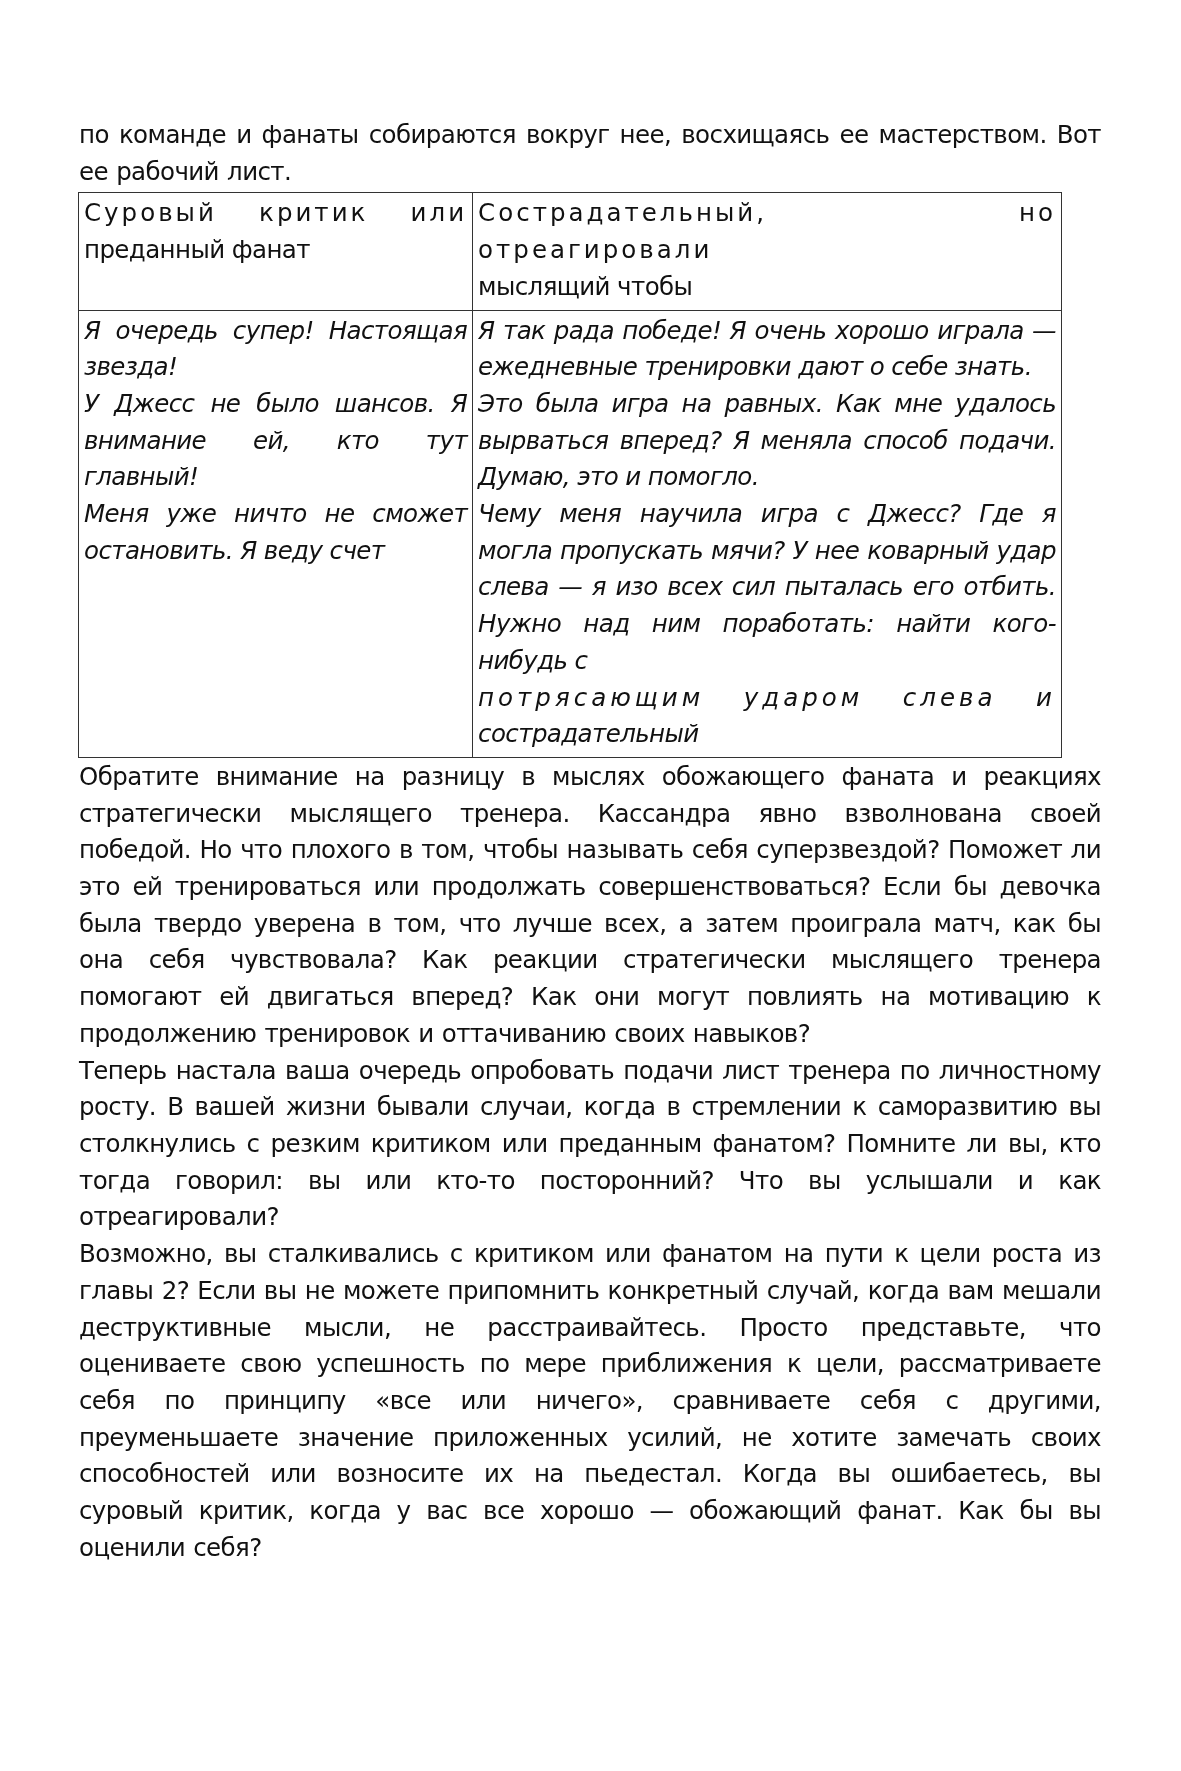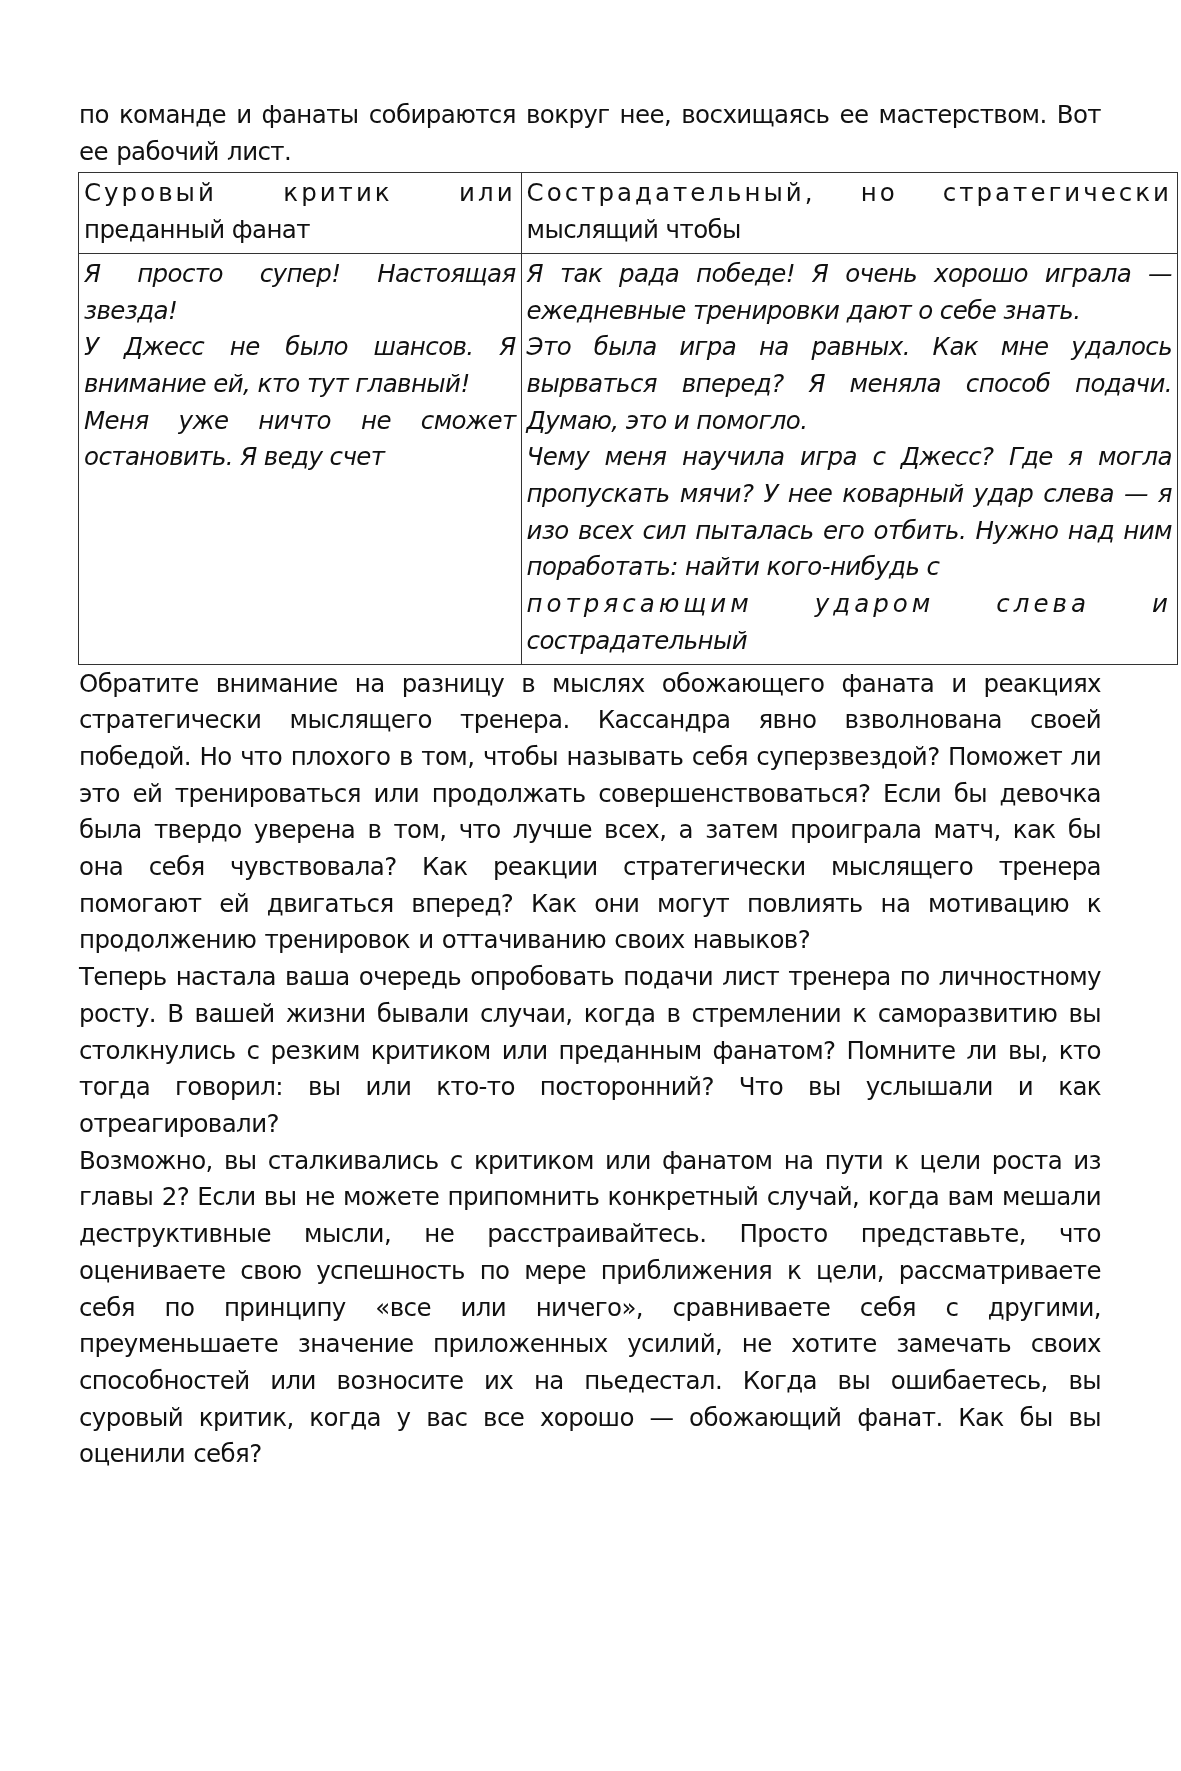--- a/index.html
+++ b/index.html
@@ -1,21 +1,21 @@
 <!DOCTYPE html>
 <html><head>
 <meta charset="utf-8">
 <style>
   html, body { margin: 0; padding: 0; background: #ffffff; }
   body { width: 1181px; height: 1771px; position: relative; overflow: hidden;
          font-family: "DejaVu Sans", sans-serif; color: #111; }
-  .page { position: absolute; left: 79px; top: 97px; width: 1022px; }
+  .page { position: absolute; left: 79px; top: 117px; width: 1022px; }
   p.para { margin: 0; font-size: 24.5px; line-height: 36.7px; text-align: justify;
            text-align-last: left; letter-spacing: -0.6px; word-spacing: 1px; }
-  table.sheet { border-collapse: collapse; width: 1100px; margin-left: -1px;
+  table.sheet { border-collapse: collapse; width: 984px; margin-left: -1px;
                 margin-top: 2px; margin-bottom: 1px; }
   table.sheet td { border: 1.5px solid #333; vertical-align: top; padding: 2px 5px 4px 5px;
                    font-size: 24.5px; line-height: 36.7px; letter-spacing: -0.6px; }
   table.sheet td.c1 { width: 401px; }
   table.sheet td.c2 { width: 600px; }
   .hdr-line { display: block; text-align: justify; text-align-last: left; }
   .hdr-line.spread { text-align-last: justify; letter-spacing: 3px; }
   .it { font-style: italic; display: block; text-align: justify; text-align-last: left; }
   .it.spread { text-align-last: justify; letter-spacing: 4px; }
 </style>
@@ -26,27 +26,27 @@
   <p class="para">по команде и фанаты собираются вокруг нее, восхищаясь ее мастерством. Вот ее рабочий лист.</p>
 
   <table class="sheet">
     <tbody>
         <tr>
       <td class="c1">
         <span class="hdr-line spread">Суровый критик или</span>
         <span class="hdr-line">преданный фанат</span>
       </td>
       <td class="c2">
-        <span class="hdr-line spread">Сострадательный, но стратегически</span>
+        <span class="hdr-line spread">Сострадательный, но отреагировали</span>
         <span class="hdr-line">мыслящий чтобы</span>
       </td>
     </tr>
     <tr>
       <td class="c1">
-        <span class="it">Я просто супер! Настоящая звезда!</span>
+        <span class="it">Я очередь супер! Настоящая звезда!</span>
         <span class="it">У Джесс не было шансов. Я внимание ей, кто тут главный!</span>
         <span class="it">Меня уже ничто не сможет остановить. Я веду счет</span>
       </td>
       <td class="c2">
         <span class="it">Я так рада победе! Я очень хорошо играла — ежедневные тренировки дают о себе знать.</span>
         <span class="it">Это была игра на равных. Как мне удалось вырваться вперед? Я меняла способ подачи. Думаю, это и помогло.</span>
         <span class="it">Чему меня научила игра с Джесс? Где я могла пропускать мячи? У нее коварный удар слева — я изо всех сил пыталась его отбить. Нужно над ним поработать: найти кого-нибудь с</span>
         <span class="it spread">потрясающим ударом слева и</span>
         <span class="it">сострадательный</span>
       </td>

